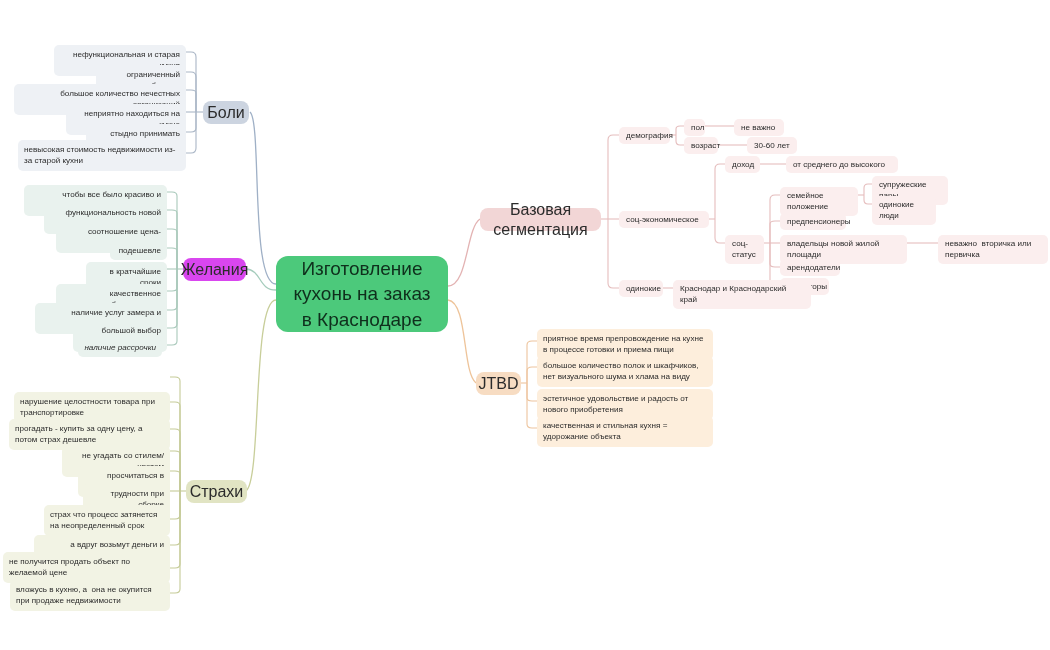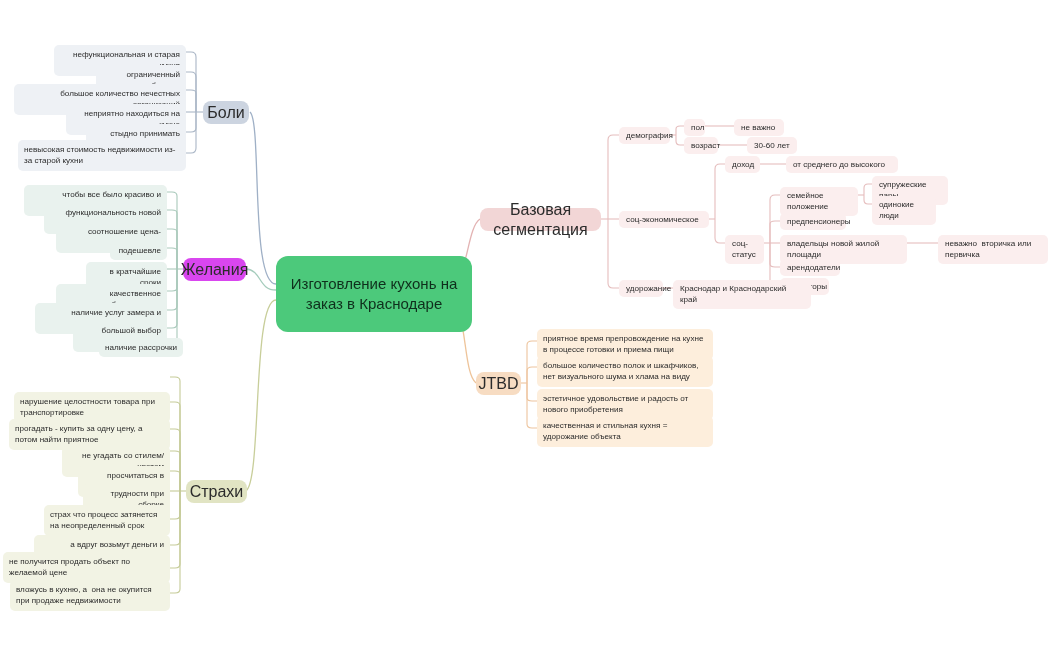--- a/index.html
+++ b/index.html
@@ -27,28 +27,28 @@
     align-items: center;
     border-radius: 7px;
     padding: 4px 8px;
     line-height: 1.22;
     color: #2b2b2b;
     white-space: pre-wrap;
   }
 
   
   .central {
-    width: 196px;
+    width: 172px;
     height: 76px;
     left: 276px; top: 256px;
     background: #4cc97b;
     border-radius: 12px;
     justify-content: center;
     text-align: center;
-    font-size: 15px;
+    font-size: 19px;
     color: #0f2f1c;
     line-height: 1.32;
     padding: 18px 10px;
   }
 
   
   .branch {
     font-size: 16px;
     border-radius: 8px;
     padding: 5px 11px;
@@ -181,26 +181,26 @@
   <div class="node branch zhelaniya" style="left:183px; top:258px; width:63px;">Желания</div>
 
   <div class="node leaf l-zhel ra" style="left:24px;  top:185px; width:143px;">чтобы все было красиво и эстетично</div>
   <div class="node leaf l-zhel ra" style="left:44px;  top:203px; width:123px;">функциональность новой кухни</div>
   <div class="node leaf l-zhel ra" style="left:56px;  top:222px; width:111px;">соотношение цена-качество</div>
   <div class="node leaf l-zhel ra" style="left:110px; top:241px; width:57px;">подешевле</div>
   <div class="node leaf l-zhel ra" style="left:86px;  top:262px; width:81px;">в кратчайшие сроки</div>
   <div class="node leaf l-zhel ra" style="left:56px;  top:284px; width:111px;">качественное обслуживание</div>
   <div class="node leaf l-zhel ra" style="left:35px;  top:303px; width:132px;">наличие услуг замера и установки</div>
   <div class="node leaf l-zhel ra" style="left:73px;  top:321px; width:94px;">большой выбор товара</div>
-  <div class="node leaf l-zhel ra" style="left:99px;  top:338px; width:84px;">наличие рассрочки</div>
+  <div class="node leaf l-zhel ra" style="left:78px;  top:338px; width:84px;font-style:italic;">наличие рассрочки</div>
 
   <div class="node branch strahi" style="left:186px; top:480px; width:61px;">Страхи</div>
 
   <div class="node leaf l-strahi la" style="left:14px;  top:392px; width:156px;">нарушение целостности товара при транспортировке</div>
-  <div class="node leaf l-strahi la" style="left:9px;   top:419px; width:161px;">прогадать - купить за одну цену, а потом найти приятное</div>
+  <div class="node leaf l-strahi la" style="left:9px;   top:419px; width:161px;">прогадать - купить за одну цену, а потом страх дешевле</div>
   <div class="node leaf l-strahi ra" style="left:62px;  top:446px; width:108px;">не угадать со стилем/ цветом</div>
   <div class="node leaf l-strahi ra" style="left:78px;  top:466px; width:92px;">просчитаться в замерах</div>
   <div class="node leaf l-strahi ra" style="left:83px;  top:484px; width:87px;">трудности при  сборке</div>
   <div class="node leaf l-strahi la" style="left:44px;  top:505px; width:126px;">страх что процесс затянется на неопределенный срок</div>
   <div class="node leaf l-strahi ra" style="left:34px;  top:535px; width:136px;">а вдруг возьмут деньги и исчезнут...</div>
   <div class="node leaf l-strahi la" style="left:3px;   top:552px; width:167px;">не получится продать объект по желаемой цене</div>
   <div class="node leaf l-strahi la" style="left:10px;  top:580px; width:160px;">вложусь в кухню, а  она не окупится при продаже недвижимости</div>
 
   <div class="node branch baza" style="left:480px; top:208px; width:121px;">Базовая сегментация</div>
 
@@ -220,21 +220,21 @@
   <div class="node leaf l-baza tight la" style="left:872px; top:196px; width:64px;">одинокие люди</div>
 
   <div class="node leaf l-baza tight la" style="left:780px; top:213px; width:66px;">предпенсионеры</div>
 
   <div class="node leaf l-baza tight la" style="left:780px; top:235px; width:127px;">владельцы новой жилой площади</div>
   <div class="node leaf l-baza tight la" style="left:938px; top:235px; width:110px;">неважно  вторичка или первичка</div>
 
   <div class="node leaf l-baza tight la" style="left:780px; top:259px; width:60px;">арендодатели</div>
   <div class="node leaf l-baza tight la" style="left:780px; top:278px; width:49px;">инвесторы</div>
 
-  <div class="node leaf l-baza tight la" style="left:619px; top:280px; width:44px;">удорожание</div>
+  <div class="node leaf l-baza tight la" style="left:619px; top:280px; width:44px;">одинокие</div>
   <div class="node leaf l-baza tight la" style="left:673px; top:280px; width:138px;">Краснодар и Краснодарский край</div>
 
   <div class="node branch jtbd" style="left:476px; top:372px; width:45px;">JTBD</div>
 
   <div class="node leaf l-jtbd la" style="left:537px; top:329px; width:176px;">приятное время препровождение на кухне в процессе готовки и приема пищи</div>
   <div class="node leaf l-jtbd la" style="left:537px; top:356px; width:176px;">большое количество полок и шкафчиков, нет визуального шума и хлама на виду</div>
   <div class="node leaf l-jtbd la" style="left:537px; top:389px; width:176px;">эстетичное удовольствие и радость от нового приобретения</div>
   <div class="node leaf l-jtbd la" style="left:537px; top:416px; width:176px;">качественная и стильная кухня = удорожание объекта</div>
 
 </div>

